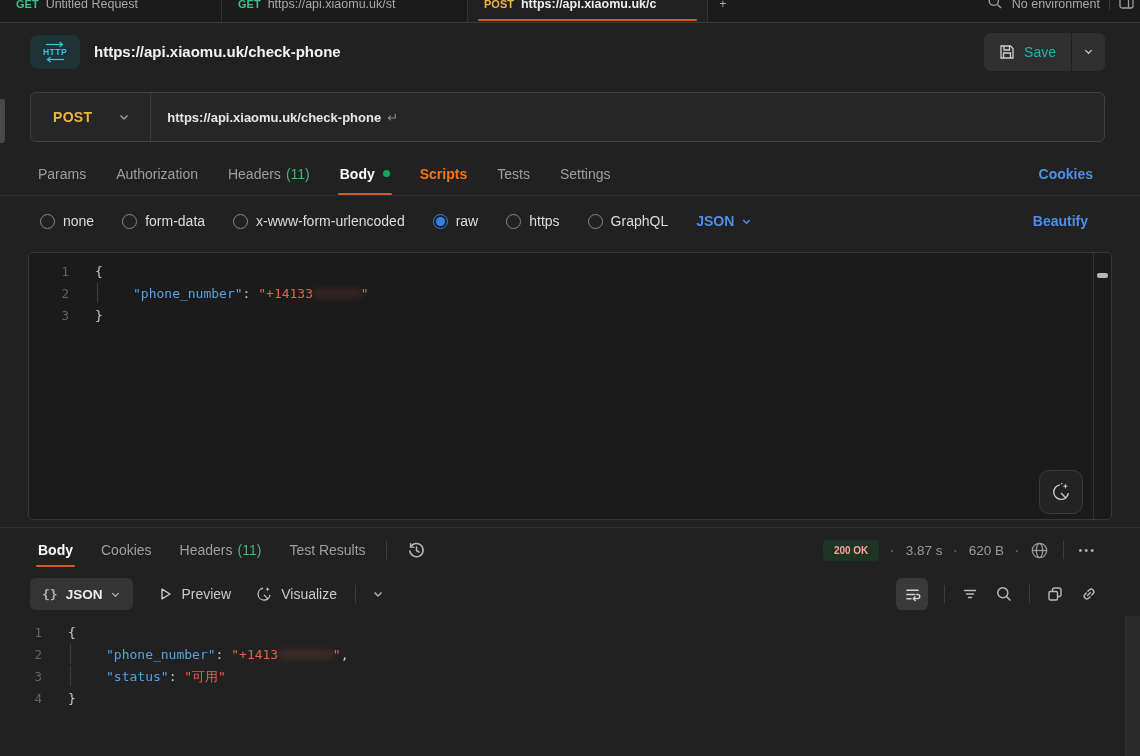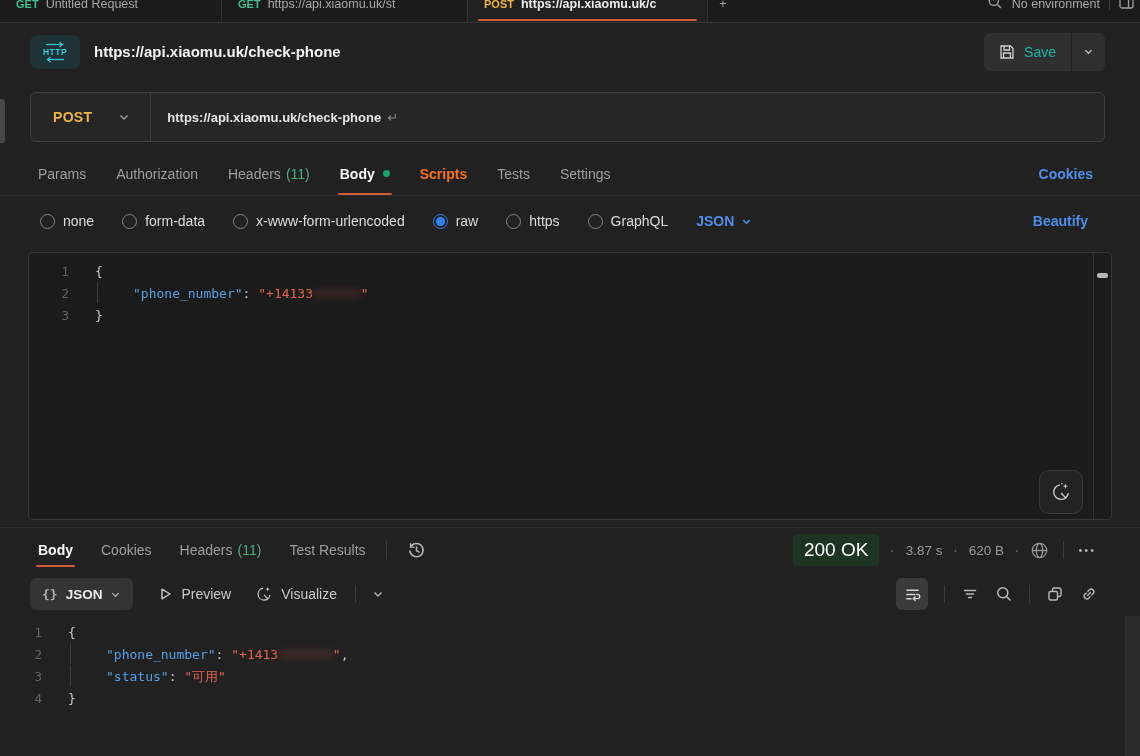--- a/index.html
+++ b/index.html
@@ -96,21 +96,21 @@
     border-radius:2px; }
   .postbot-btn { position:absolute; right:28px; bottom:5px; width:44px; height:44px; border:1px solid #3a3a3a;
     border-radius:10px; background:#232323; display:flex; align-items:center; justify-content:center; cursor:pointer; }
 
   
   .resp-header { height:45px; margin-top:7px; border-top:1px solid #2e2e2e; display:flex;
     align-items:center; gap:28px; padding:0 44px 0 38px; font-size:14px; }
   .resp-header .tab.active::after { bottom:5px; }
   .v-div { width:1px; height:18px; background:#3d3d3d; flex:none; }
   .resp-meta { margin-left:auto; display:flex; align-items:center; }
-  .status-pill { background:#1d3423; color:#ffffff; font-size:19px; font-weight:400;
+  .status-pill { background:#1d3423; color:#fca5a5; font-size:10px; font-weight:700;
     padding:5px 11px; border-radius:4px; }
   .meta-txt { color:#9a9a9a; font-size:13.5px; }
   .dot-sep { color:#5a5a5a; margin:0 11px; font-weight:700; font-size:13px; }
   .meta-icon { display:flex; align-items:center; cursor:pointer; }
   .more-dots { color:#b0b0b0; font-size:11px; letter-spacing:2px; cursor:pointer; margin-left:14px; }
   .resp-meta .v-div { margin-left:14px; }
 
   .resp-toolbar { height:44px; display:flex; align-items:center; gap:24px; padding:0 42px 0 30px; }
   .json-btn { height:32px; background:#343434; border-radius:6px; display:flex; align-items:center;
     gap:8px; padding:0 12px; cursor:pointer; }

